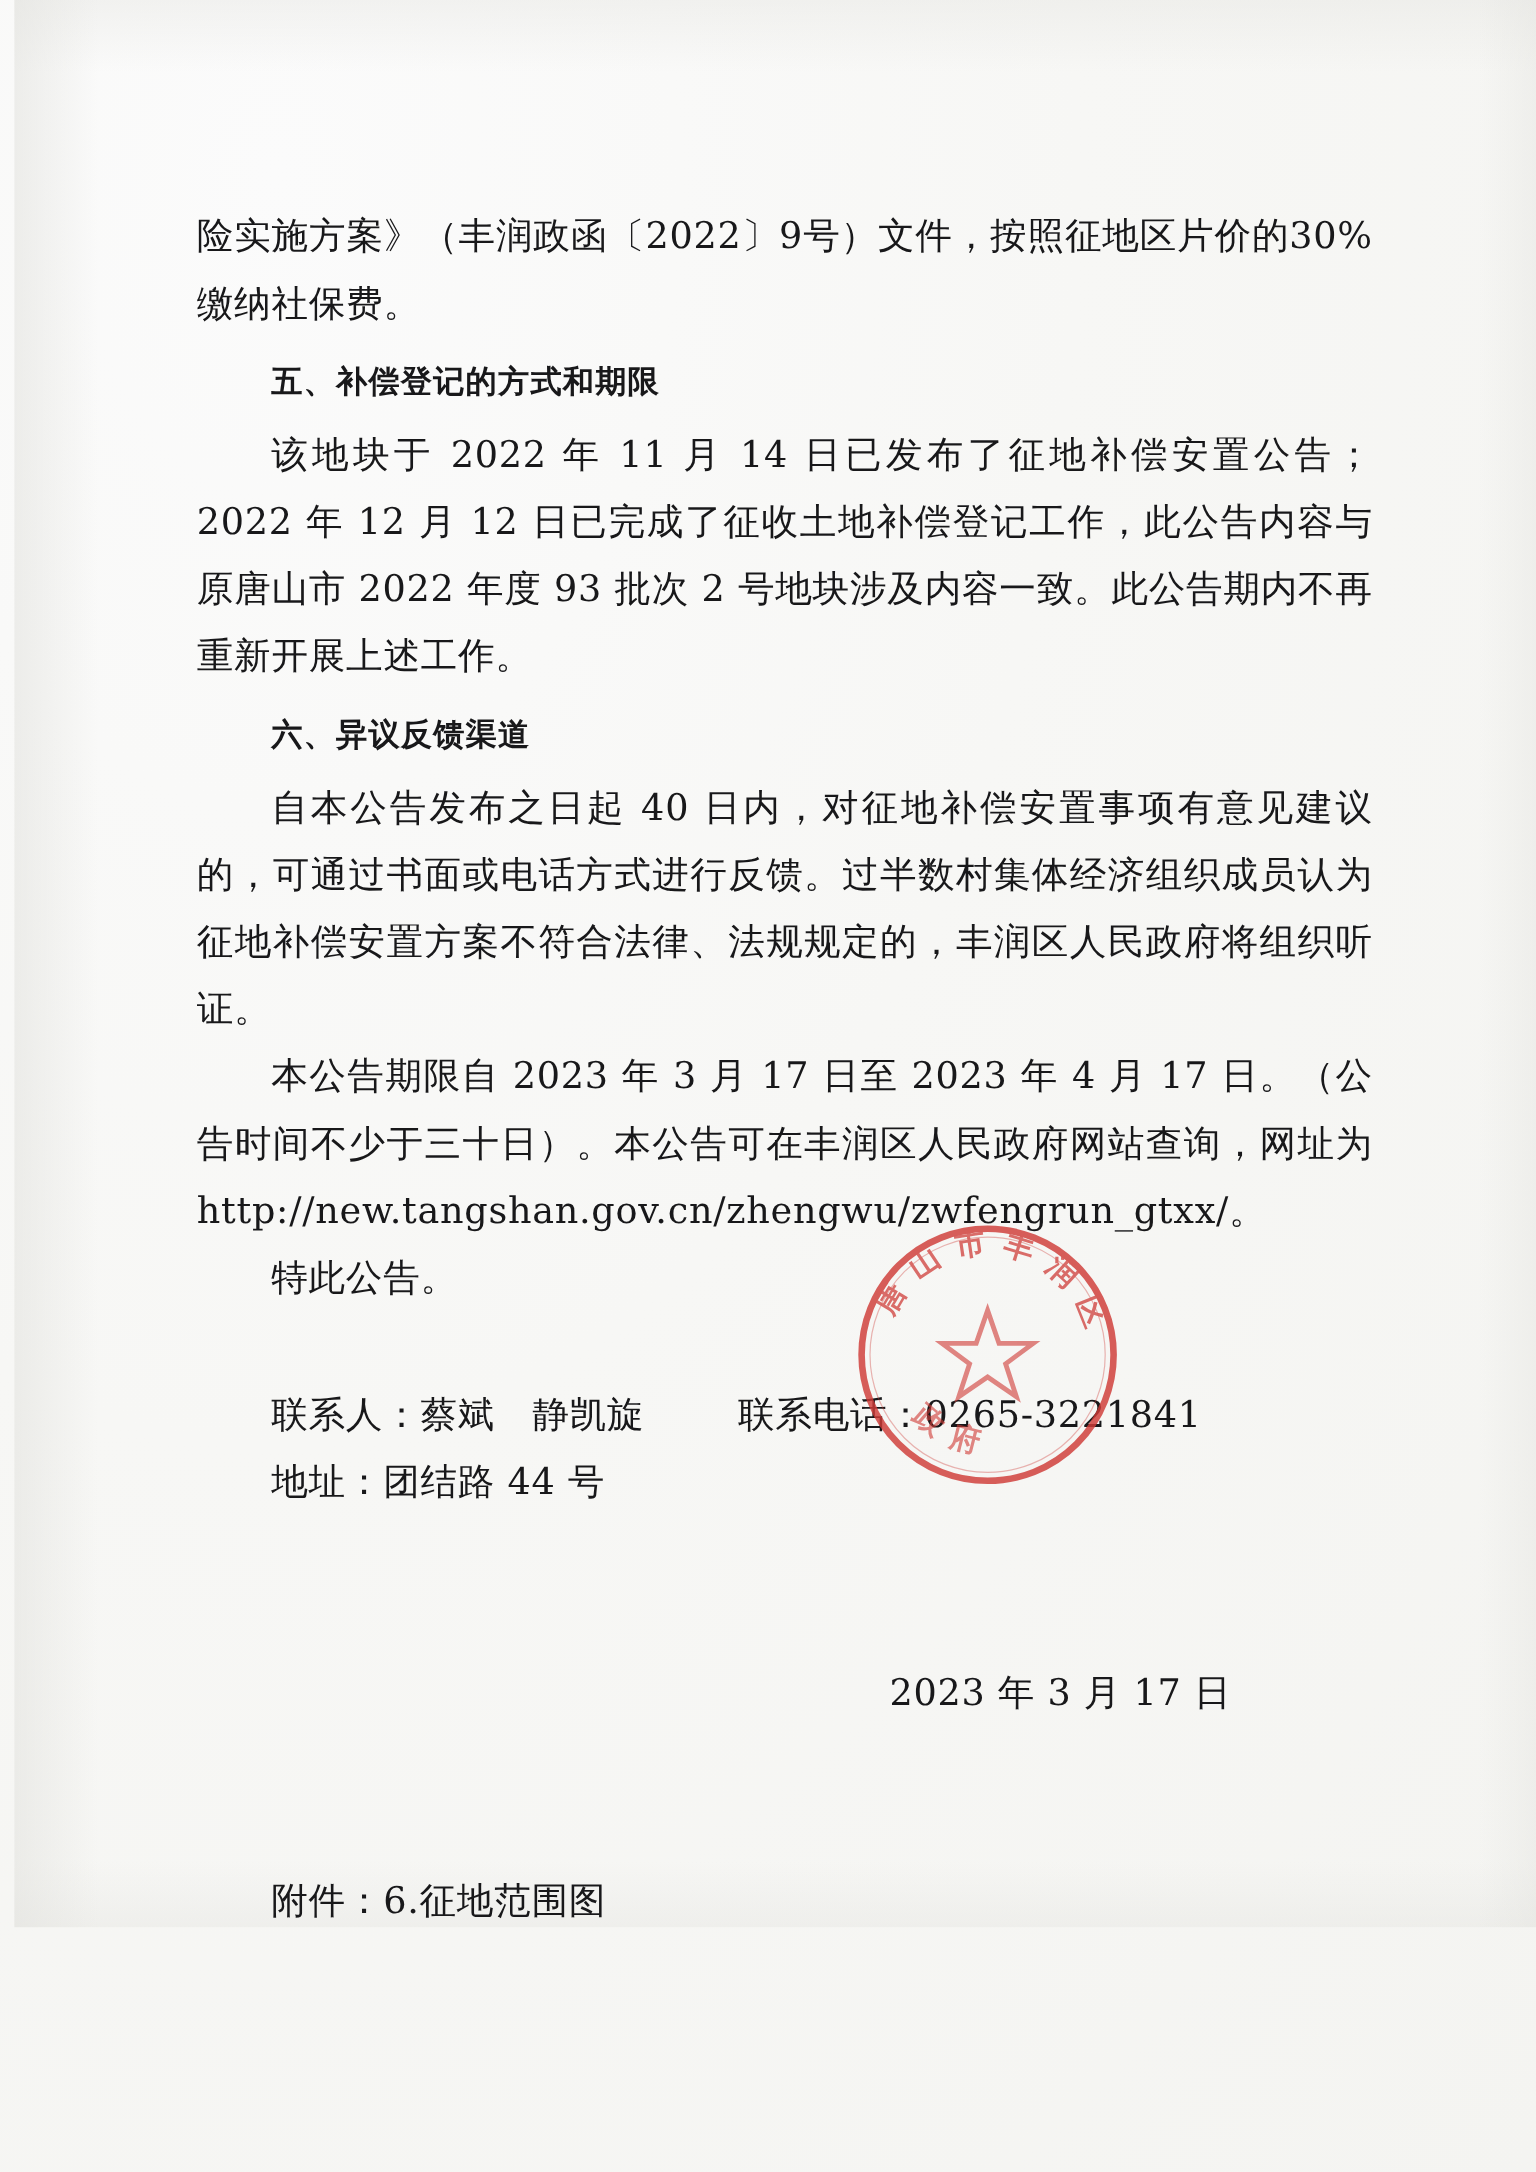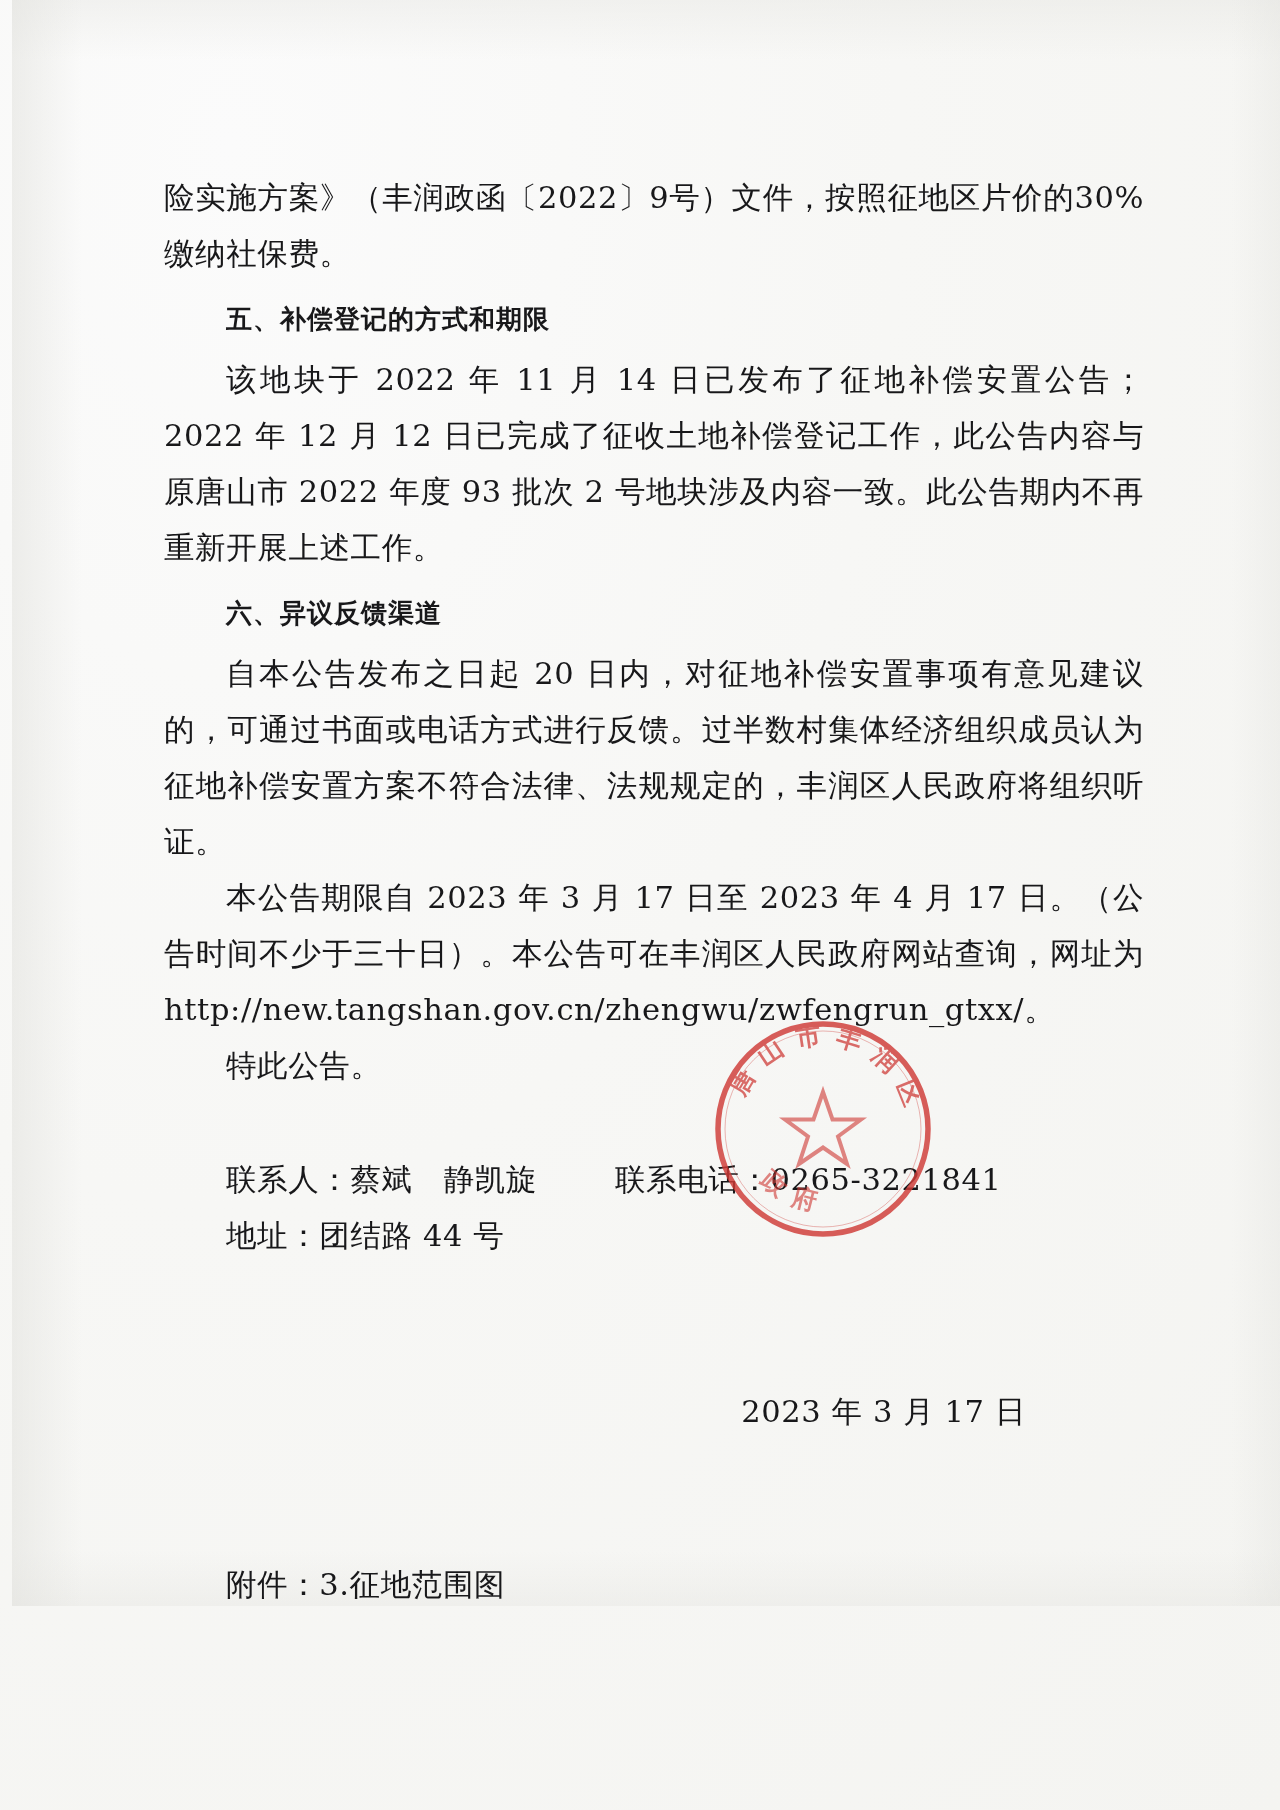--- a/index.html
+++ b/index.html
@@ -123,42 +123,42 @@
   <div class="content">
 
     <p class="body-text">险实施方案》（丰润政函〔2022〕9号）文件，按照征地区片价的30%缴纳社保费。</p>
 
     <h2 class="section-title">五、补偿登记的方式和期限</h2>
 
     <p class="body-text indent">该地块于 2022 年 11 月 14 日已发布了征地补偿安置公告；2022 年 12 月 12 日已完成了征收土地补偿登记工作，此公告内容与原唐山市 2022 年度 93 批次 2 号地块涉及内容一致。此公告期内不再重新开展上述工作。</p>
 
     <h2 class="section-title">六、异议反馈渠道</h2>
 
-    <p class="body-text indent">自本公告发布之日起 20 日内，对征地补偿安置事项有意见建议的，可通过书面或电话方式进行反馈。过半数村集体经济组织成员认为征地补偿安置方案不符合法律、法规规定的，丰润区人民政府将组织听证。</p>
+    <p class="body-text indent">自本公告发布之日起 40 日内，对征地补偿安置事项有意见建议的，可通过书面或电话方式进行反馈。过半数村集体经济组织成员认为征地补偿安置方案不符合法律、法规规定的，丰润区人民政府将组织听证。</p>
 
     <p class="body-text indent"><span>本公告期限自 2023 年 3 月 17 日至 2023 年 4 月 17 日。（公告时间不少于三十日）。本公告可在丰润区人民政府网站查询，网址为 </span><span class="url-text">http://new.tangshan.gov.cn/zhengwu/zwfengrun_gtxx/</span><span>。</span></p>
 
     <p class="body-text indent">特此公告。</p>
 
     <div class="spacer-lg"></div>
 
     <div class="contact-block">
       <span>联系人：</span><span>蔡斌　静凯旋</span><span class="contact-gap-2"></span><span>联系电话：</span><span>0265-3221841</span>
     </div>
 
     <div class="contact-block">
       <span>地址：</span><span>团结路 44 号</span>
     </div>
 
     <div class="signature">
       <div>2023 年 3 月 17 日</div>
     </div>
 
     <div class="attachments">
-      <div><span>附件：</span><span>3.征地范围图</span></div>
+      <div><span>附件：</span><span>6.征地范围图</span></div>
     </div>
 
   </div>
 
   <div class="seal" title="official seal">
     <svg width="242" height="242" viewBox="0 0 242 242" xmlns="http://www.w3.org/2000/svg">
       <defs>
         <path id="sealArc" d="M 36,121 A 85,85 0 1 1 206,121"></path>
         <path id="sealArcLow" d="M 40,121 A 81,81 0 1 0 202,121"></path>
       </defs>

